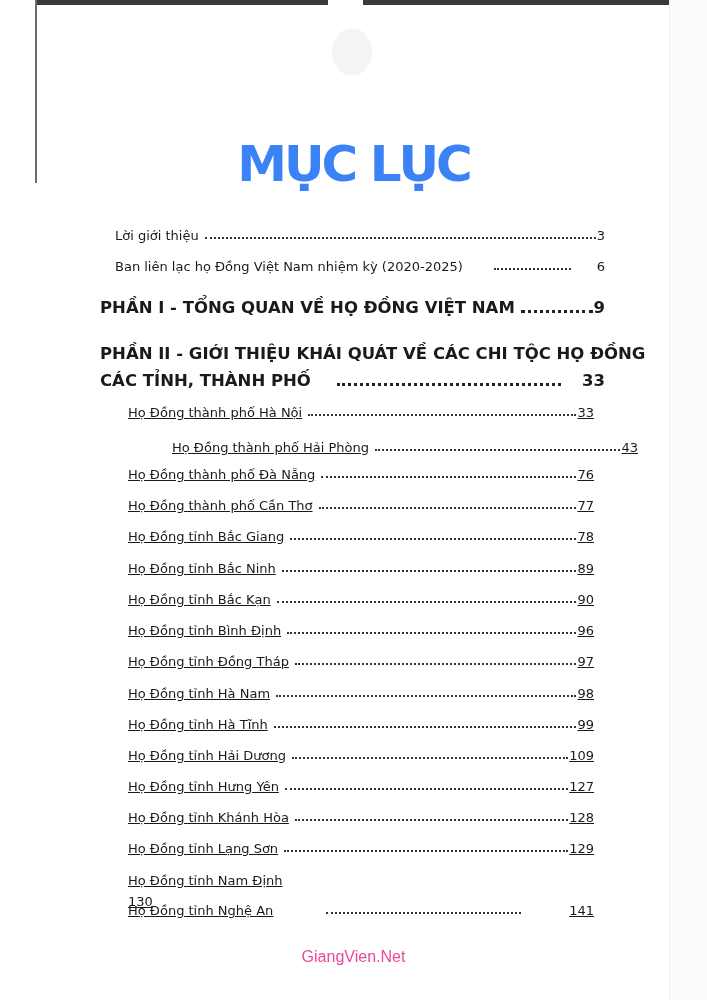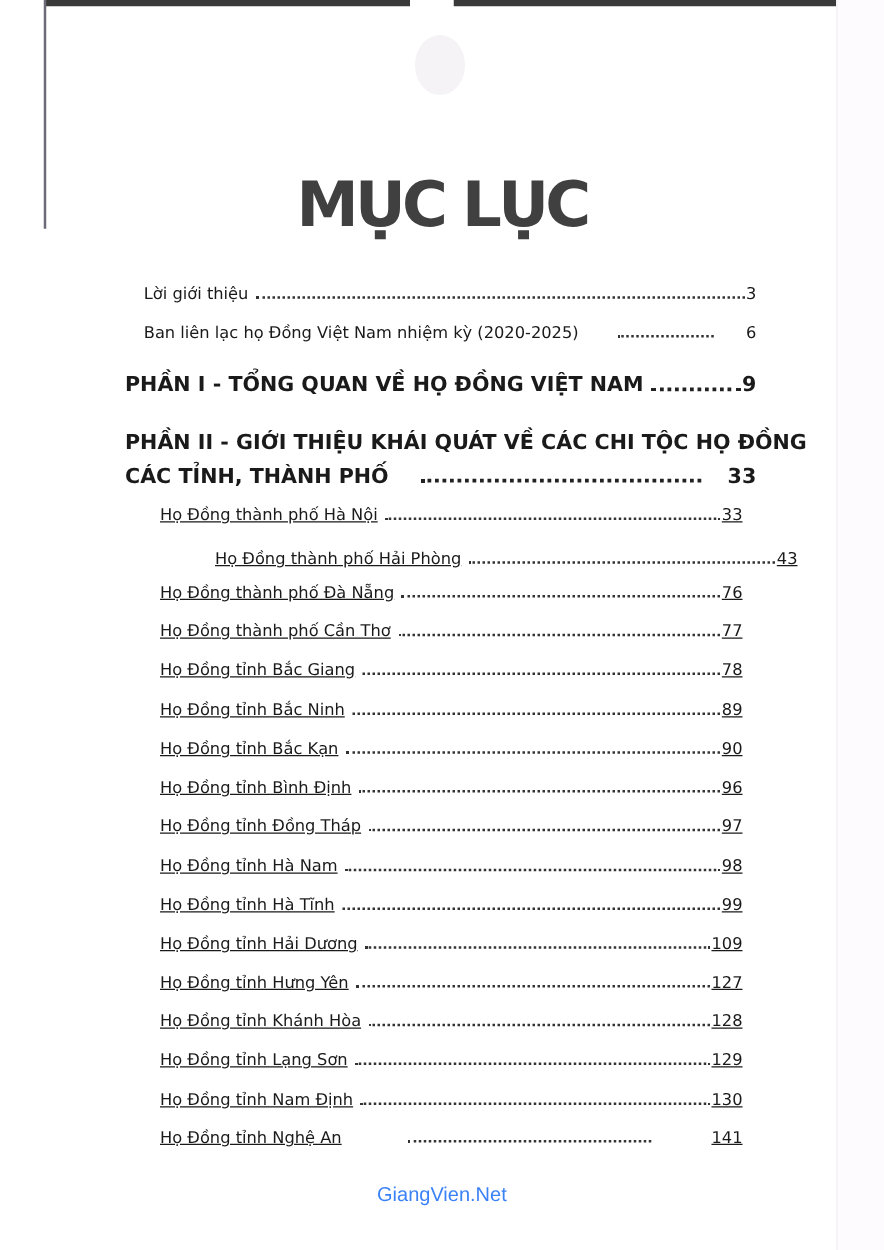--- a/index.html
+++ b/index.html
@@ -10,37 +10,37 @@
       color:#1a1a1a;
     }
     .top-strip-left { position:absolute; left:36px; top:0; width:292px; height:5px; background:#3a3a3a; }
     .top-strip-right { position:absolute; left:363px; top:0; width:306px; height:5px; background:#3a3a3a; }
     .left-edge { position:absolute; left:35px; top:0; width:2px; height:183px; background:#6b6b78; }
     .right-edge { position:absolute; left:669px; top:0; width:38px; height:1000px; background:#fdfbfd; border-left:1px solid #f3eef3; }
     .ghost-emblem { position:absolute; left:332px; top:28px; width:40px; height:48px; border-radius:50%; background:#f2f0f4; opacity:.8; }
     .title {
       position:absolute; left:0; width:707px; top:135px; text-align:center;
       font-family:"DejaVu Sans", sans-serif; font-weight:bold; font-size:50px;
-      letter-spacing:-3px; color:#404040;
+      letter-spacing:-3px; color:#3b82f6;
     }
     .row { position:absolute; display:flex; align-items:baseline; white-space:nowrap; }
     .row .label { flex:0 0 auto; }
     .row .leader {
       flex:1 1 auto; overflow:hidden; margin:0 1px 0 6px;
       border-bottom:2px dotted #333; height:0; align-self:flex-end; margin-bottom:4px;
     }
     .row .page { flex:0 0 auto; }
     .intro { left:115px; width:490px; font-size:13px; }
     .part  { left:100px; width:505px; font-size:16.5px; font-weight:bold; }
     .part .leader { border-bottom:3px dotted #222; margin-bottom:4px; }
     .part-title-line { position:absolute; left:100px; font-size:16.5px; font-weight:bold; white-space:nowrap; }
     .entry { left:128px; width:466px; font-size:13px;text-decoration:underline; }
     .watermark {
       position:absolute; top:948px; left:0; width:707px; text-align:center;
-      font-family:"Liberation Sans", sans-serif; font-size:16px; color:#3b82f6;
+      font-family:"Liberation Sans", sans-serif; font-size:16px; color:#ec4899;
     }
   </style>
 </head>
 <body>
 
 <div class="top-strip-left"></div>
 <div class="top-strip-right"></div>
 <div class="left-edge"></div>
 <div class="right-edge"></div>
 <div class="ghost-emblem"></div>
@@ -139,21 +139,21 @@
 <div class="row entry" style="top:810px;">
     <span class="label">Họ Đồng tỉnh Khánh Hòa</span>
     <span class="leader"></span>
     <span class="page">128</span>
   </div>
 <div class="row entry" style="top:841px;">
     <span class="label">Họ Đồng tỉnh Lạng Sơn</span>
     <span class="leader"></span>
     <span class="page">129</span>
   </div>
-<div class="row entry" style="top:873px;">
+<div class="row entry" style="top:873px;flex-direction:column;">
     <span class="label">Họ Đồng tỉnh Nam Định</span>
     <span class="leader"></span>
     <span class="page">130</span>
   </div>
 <div class="row entry" style="top:903px;gap:47px;">
     <span class="label">Họ Đồng tỉnh Nghệ An</span>
     <span class="leader"></span>
     <span class="page">141</span>
   </div>
 

